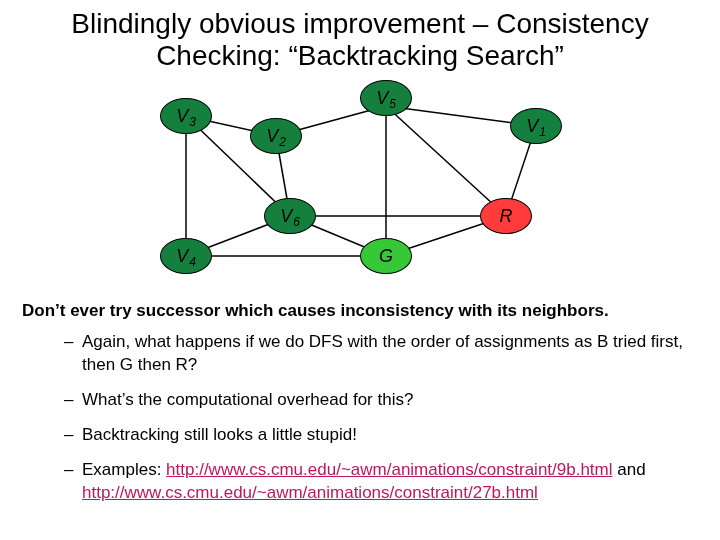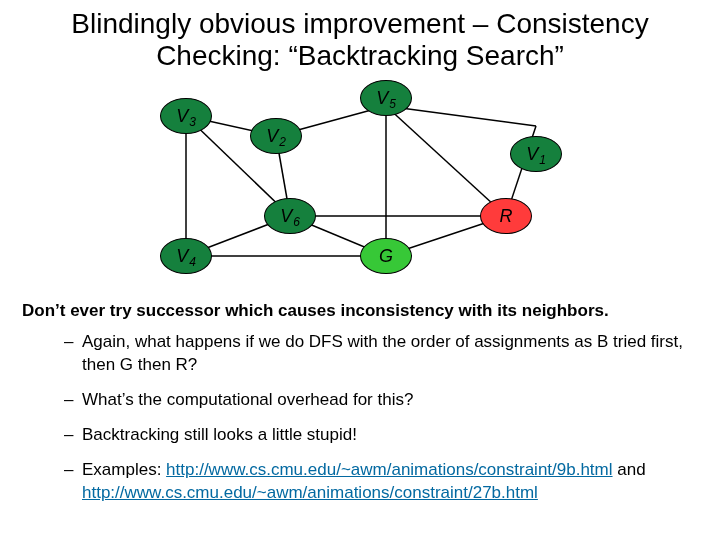--- a/index.html
+++ b/index.html
@@ -10,21 +10,21 @@
   .graph-area svg { position: absolute; top: 0; left: 0; }
   .node { position: absolute; width: 52px; height: 36px; border: 1.5px solid #000; border-radius: 50%; background: #15803d; display: flex; align-items: center; justify-content: center; font-size: 18px; font-style: italic; }
   .node .sub { font-size: 12px; font-style: italic; position: relative; top: 4px; margin-left: 1px; }
   .node.R { background: #ff3b3b; }
   .node.G { background: #37c837; }
   .body-text { font-size: 17px; line-height: 1.35; padding: 6px 12px 0 12px; }
   .intro { margin-bottom: 8px; font-weight: bold; }
   .bullets { list-style: none; padding-left: 42px; }
   .bullets li { position: relative; margin-bottom: 12px; padding-left: 18px; }
   .bullets li::before { content: "–"; position: absolute; left: 0; top: 0; }
-  a { color: #0369a1; text-decoration: underline; text-align: right; }
+  a { color: #be185d; text-decoration: underline; text-align: right; }
 </style>
 </head>
 <body>
 
 <div class="slide">
   <h1 class="title">Blindingly obvious improvement – Consistency Checking: “Backtracking Search”</h1>
 
   <div class="graph-area">
     <svg width="540" height="210">
       <g stroke="#000" stroke-width="1.5">
@@ -47,21 +47,21 @@
 
     <div class="node" style="left:70px; top:20px;">
       <span><span>V</span><span class="sub">3</span></span>
     </div>
     <div class="node" style="left:160px; top:40px;">
       <span><span>V</span><span class="sub">2</span></span>
     </div>
     <div class="node" style="left:270px; top:2px;">
       <span><span>V</span><span class="sub">5</span></span>
     </div>
-    <div class="node" style="left:420px; top:30px;margin-top:28px;">
+    <div class="node" style="left:420px; top:30px;">
       <span><span>V</span><span class="sub">1</span></span>
     </div>
     <div class="node" style="left:174px; top:120px;">
       <span><span>V</span><span class="sub">6</span></span>
     </div>
     <div class="node R" style="left:390px; top:120px;">
       <span>R</span>
     </div>
     <div class="node" style="left:70px; top:160px;">
       <span><span>V</span><span class="sub">4</span></span>

